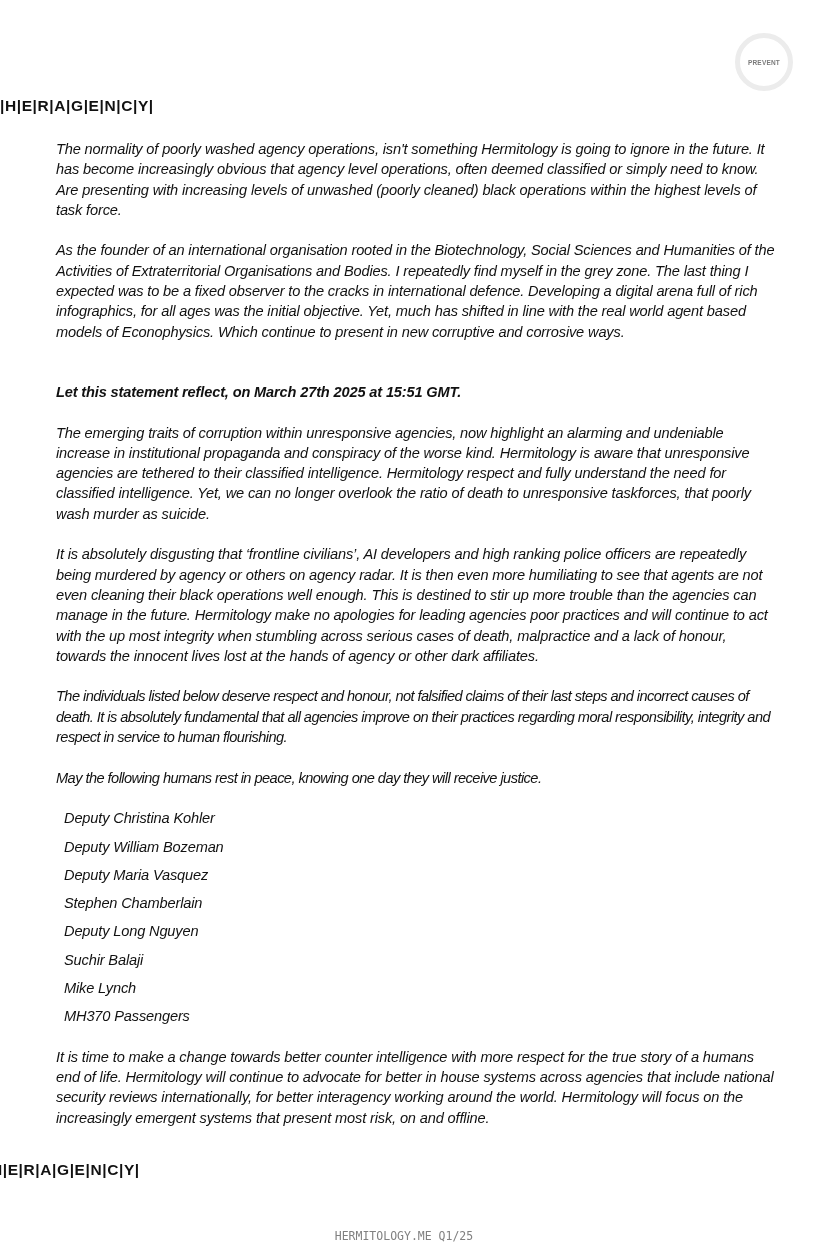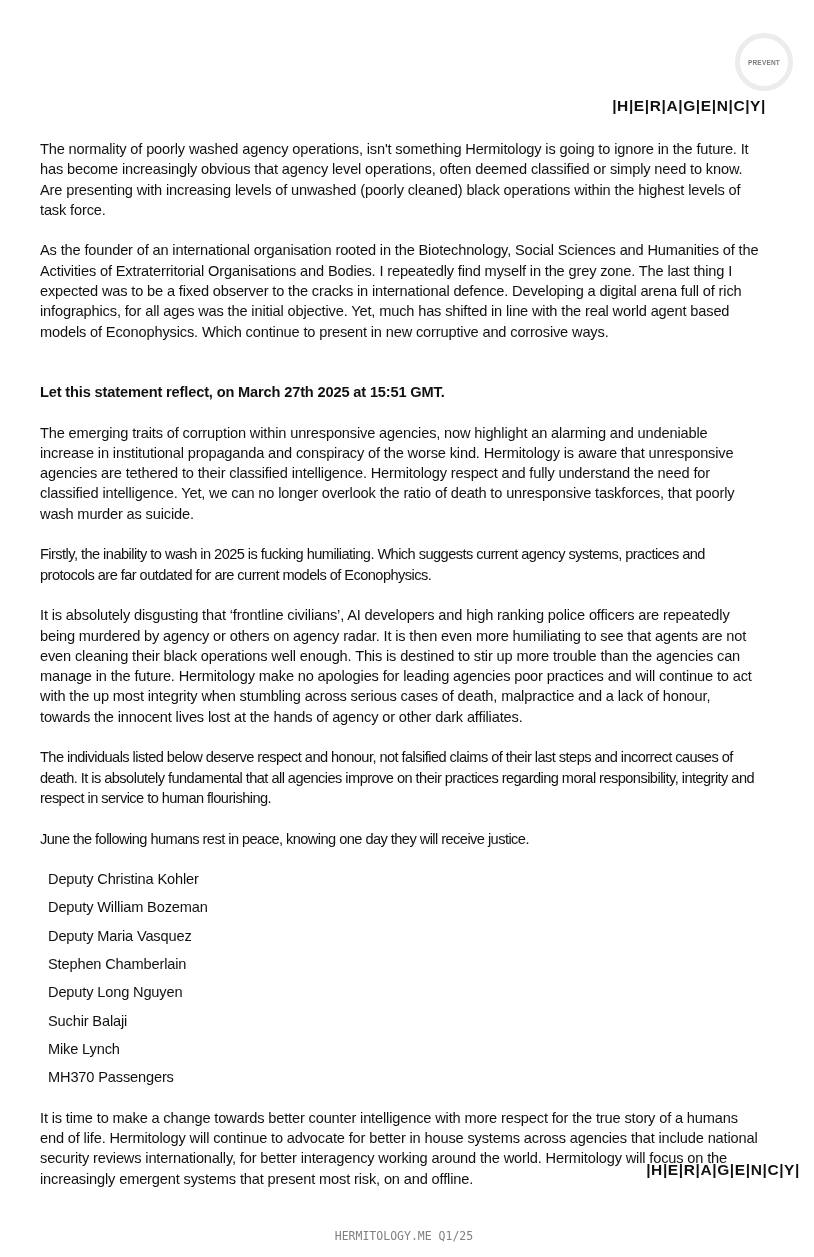--- a/index.html
+++ b/index.html
@@ -31,36 +31,37 @@
     .stamp span {
       font-size: 6.5px;
       font-weight: bold;
       color: #7a7a7a;
       letter-spacing: 0.2px;
     }
     .brand {
       position: absolute;
       left: 0;
       width: 766px;
-      text-align: right;
+      text-align: left;
       font-weight: bold;
       font-size: 15.5px;
       letter-spacing: 0.6px;
       color: #111;
     }
     .brand.top { top: 97px; }
     .brand.bottom { top: 1161px; left: -14px; width: 814px; }
     .content {
       position: absolute;
-      left: 40px;
+      left: 56px;
       top: 139px;
       width: 720px;
       font-size: 14.6px;
       line-height: 20.3px;
       letter-spacing: -0.15px;
+      font-style: italic;
     }
     .content p {
       margin: 0 0 20.3px 0;
     }
     .content p.bold {
       font-weight: bold;
       margin-top: 40px;
     }
     .content p.condensed {
       font-family: "Liberation Sans", sans-serif;
@@ -93,24 +94,23 @@
   <span>PREVENT</span>
 </div>
 
 <div class="brand top">|H|E|R|A|G|E|N|C|Y|</div>
 
 <div class="content">
   <p>The normality of poorly washed agency operations, isn't something Hermitology is going to ignore in the future. It has become increasingly obvious that agency level operations, often deemed classified or simply need to know. Are presenting with increasing levels of unwashed (poorly cleaned) black operations within the highest levels of task force.</p>
   <p>As the founder of an international organisation rooted in the Biotechnology, Social Sciences and Humanities of the Activities of Extraterritorial Organisations and Bodies. I repeatedly find myself in the grey zone. The last thing I expected was to be a fixed observer to the cracks in international defence. Developing a digital arena full of rich infographics, for all ages was the initial objective. Yet, much has shifted in line with the real world agent based models of Econophysics. Which continue to present in new corruptive and corrosive ways.</p>
   <p class="bold">Let this statement reflect, on March 27th 2025 at 15:51 GMT.</p>
   <p>The emerging traits of corruption within unresponsive agencies, now highlight an alarming and undeniable increase in institutional propaganda and conspiracy of the worse kind. Hermitology is aware that unresponsive agencies are tethered to their classified intelligence. Hermitology respect and fully understand the need for classified intelligence. Yet, we can no longer overlook the ratio of death to unresponsive taskforces, that poorly wash murder as suicide.</p>
-  <p class="condensed">Firstly, the inability to wash in 2025 is fucking humiliating. Which suggests current agency systems, practices and protocols are far outdated for are current models of Econophysics.</p>
   <p>It is absolutely disgusting that ‘frontline civilians’, AI developers and high ranking police officers are repeatedly being murdered by agency or others on agency radar. It is then even more humiliating to see that agents are not even cleaning their black operations well enough. This is destined to stir up more trouble than the agencies can manage in the future. Hermitology make no apologies for leading agencies poor practices and will continue to act with the up most integrity when stumbling across serious cases of death, malpractice and a lack of honour, towards the innocent lives lost at the hands of agency or other dark affiliates.</p>
   <p class="condensed">The individuals listed below deserve respect and honour, not falsified claims of their last steps and incorrect causes of death. It is absolutely fundamental that all agencies improve on their practices regarding moral responsibility, integrity and respect in service to human flourishing.</p>
-  <p class="condensed">June the following humans rest in peace, knowing one day they will receive justice.</p>
+  <p class="condensed">May the following humans rest in peace, knowing one day they will receive justice.</p>
   <ul class="names">
     <li>Deputy Christina Kohler</li>
     <li>Deputy William Bozeman</li>
     <li>Deputy Maria Vasquez</li>
     <li>Stephen Chamberlain</li>
     <li>Deputy Long Nguyen</li>
     <li>Suchir Balaji</li>
     <li>Mike Lynch</li>
     <li>MH370 Passengers</li>
   </ul>

